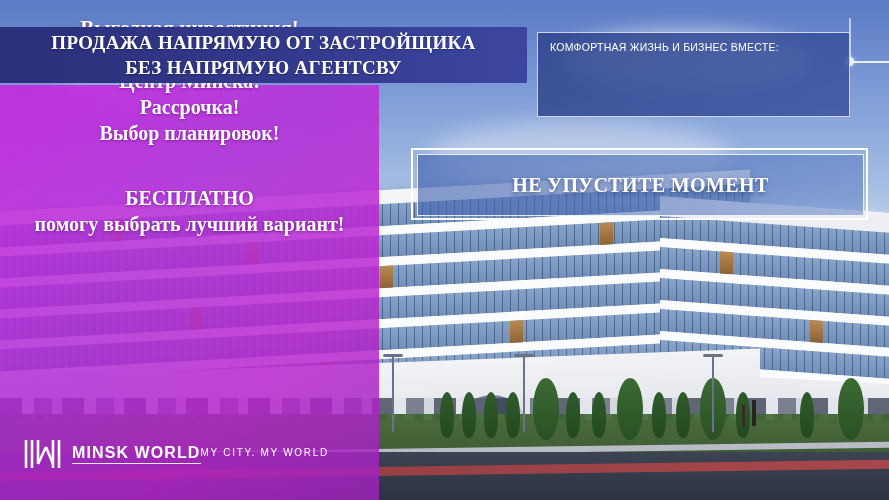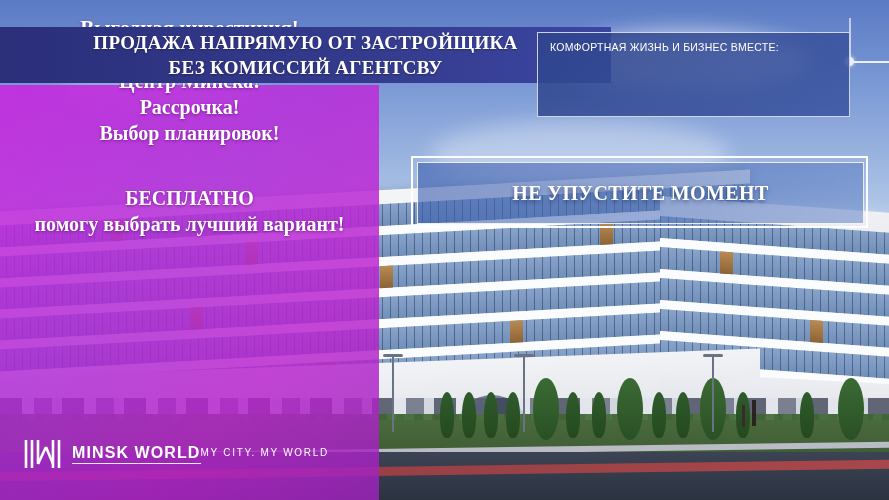--- a/index.html
+++ b/index.html
@@ -75,39 +75,39 @@
 
   
   .logo{position:absolute;left:22px;top:437px;display:flex;align-items:center;gap:8px;}
   .logo-mark{width:42px;height:34px;}
   .logo-txt{display:flex;flex-direction:row;line-height:1;}
   .logo-main{font-size:16px;font-weight:bold;letter-spacing:1.1px;color:#fff;
      border-bottom:1.5px solid rgba(255,255,255,.9);padding-bottom:2px;}
   .logo-sub{font-size:10px;letter-spacing:1.7px;color:#fff;padding-top:3px;}
 
   
-  .hdr{position:absolute;left:0;top:27px;width:611px;height:56px;
+  .hdr{position:absolute;left:0;top:27px;width:527px;height:56px;
     background:linear-gradient(90deg,#2b2f7a 0%,#333a8c 55%,#3c46a0 100%);
     display:flex;flex-direction:column;align-items:center;justify-content:center;}
   .hdr div{color:#fff;font-family:"Liberation Serif",serif;font-weight:bold;font-size:19px;
     letter-spacing:.3px;line-height:25px;text-shadow:0 1px 2px rgba(0,0,0,.35);}
 
   
   .callout{position:absolute;left:537px;top:32px;width:313px;height:85px;
     background:linear-gradient(135deg,rgba(46,68,140,.86),rgba(58,84,160,.86));
     border:1px solid rgba(255,255,255,.75);padding:8px 12px;box-sizing:border-box;}
   .co-title{color:#fff;font-size:10.5px;font-weight:normal;letter-spacing:.25px;margin-bottom:5px;}
   .co-body{color:#e7edf8;font-size:9.3px;line-height:12.5px;letter-spacing:.1px;}
   .connector{position:absolute;left:849px;top:61px;width:40px;height:2px;background:rgba(255,255,255,.85);}
   .conn-dot{position:absolute;left:845px;top:57px;width:9px;height:9px;border-radius:50%;
     background:#eaf0fb;box-shadow:0 0 4px rgba(255,255,255,.8);}
   .conn-v{position:absolute;left:849px;top:18px;width:2px;height:45px;background:rgba(255,255,255,.6);}
 
   
-  .banner{position:absolute;left:411px;top:156px;width:457px;height:72px;
+  .banner{position:absolute;left:411px;top:148px;width:457px;height:72px;
     border:2px solid #fff;padding:4px;box-sizing:border-box;}
   .banner-in{width:100%;height:100%;border:1px solid rgba(255,255,255,.85);
     background:linear-gradient(135deg,rgba(58,92,172,.62),rgba(92,126,196,.52));
     display:flex;flex-direction:column;align-items:center;justify-content:center;}
   .banner-in div{color:#fff;font-family:"Liberation Serif",serif;font-weight:bold;font-size:20px;
     letter-spacing:.4px;line-height:26px;text-shadow:0 2px 4px rgba(20,40,90,.6);}
 
   .cyclist{position:absolute;left:742px;top:405px;width:3px;height:22px;background:#3a2b28;}
   .cyclist2{position:absolute;left:752px;top:400px;width:4px;height:26px;background:#2a2420;}
 </style>
@@ -213,21 +213,21 @@
       </g>
     </svg>
     <div class="logo-txt">
       <span class="logo-main">MINSK WORLD</span>
       <span class="logo-sub">MY CITY. MY WORLD</span>
     </div>
   </div>
 
   <div class="hdr">
     <div>ПРОДАЖА НАПРЯМУЮ ОТ ЗАСТРОЙЩИКА</div>
-    <div>БЕЗ КОМИССИЙ АГЕНТСВУ</div>
+    <div>БЕЗ НАПРЯМУЮ АГЕНТСВУ</div>
   </div>
 
   <div class="conn-v"></div>
   <div class="connector"></div>
   <div class="conn-dot"></div>
   <div class="callout">
     <div class="co-title">КОМФОРТНАЯ ЖИЗНЬ И БИЗНЕС ВМЕСТЕ:</div>
   </div>
 
   <div class="banner">

